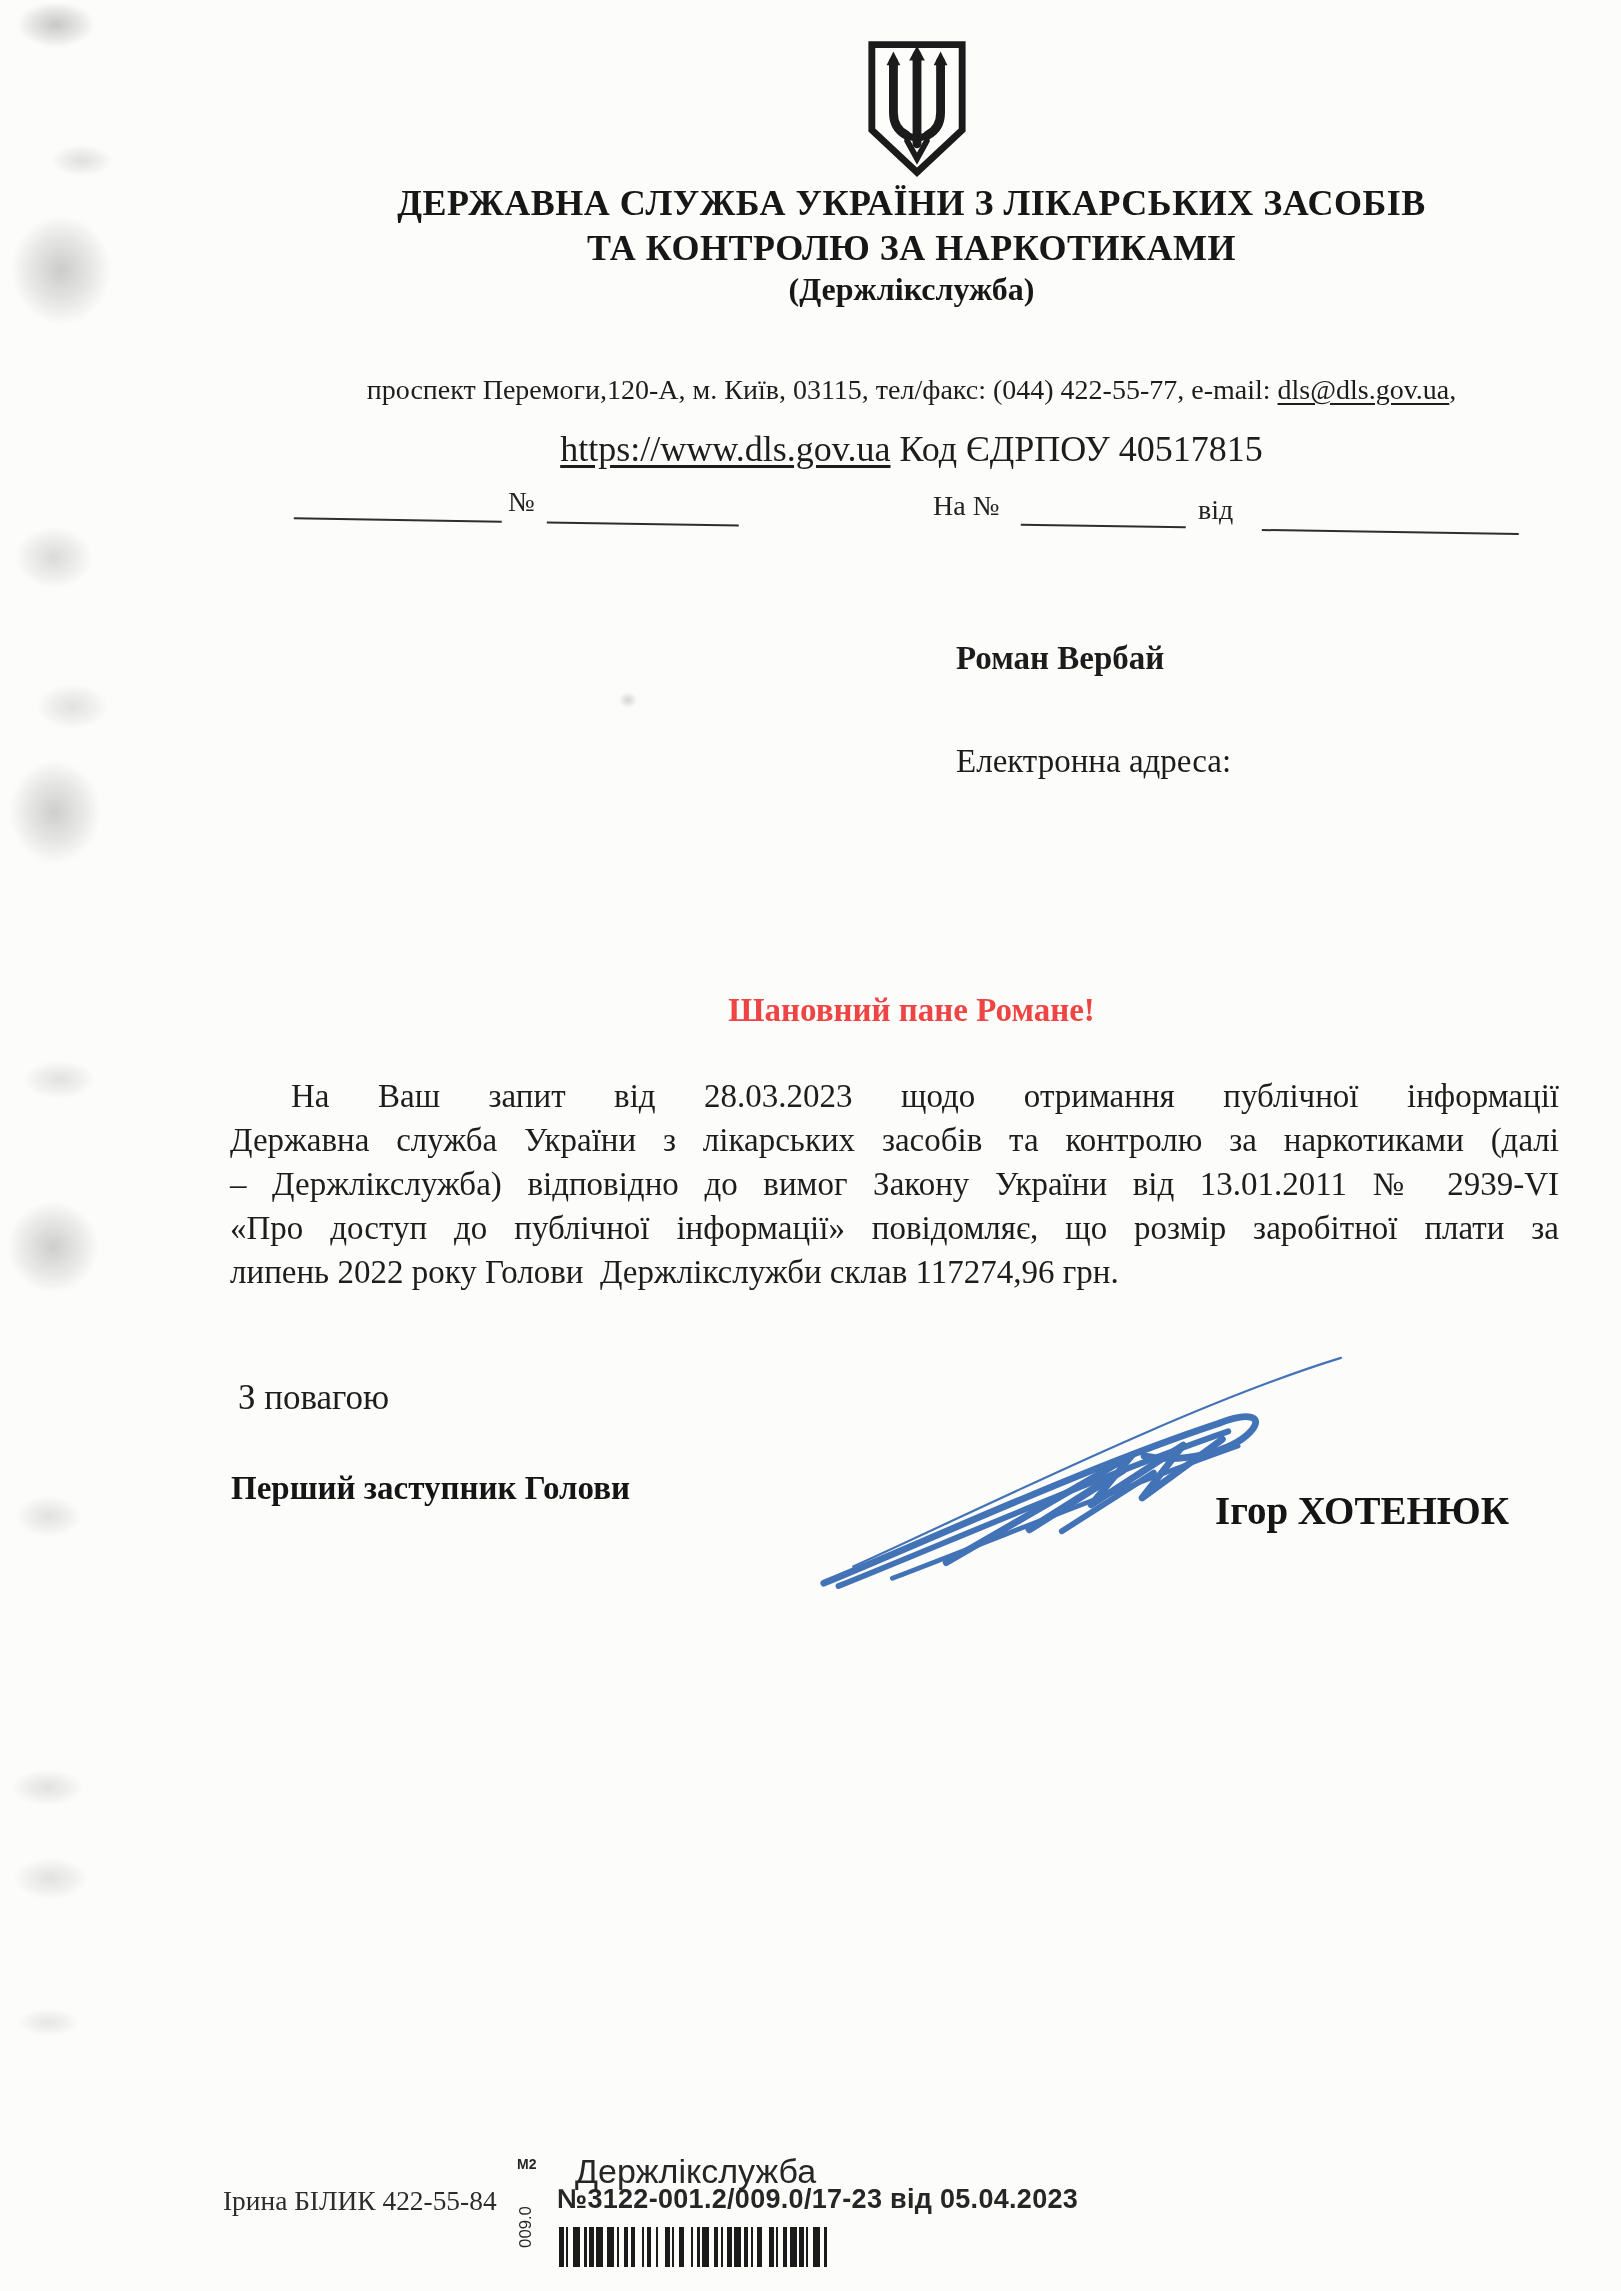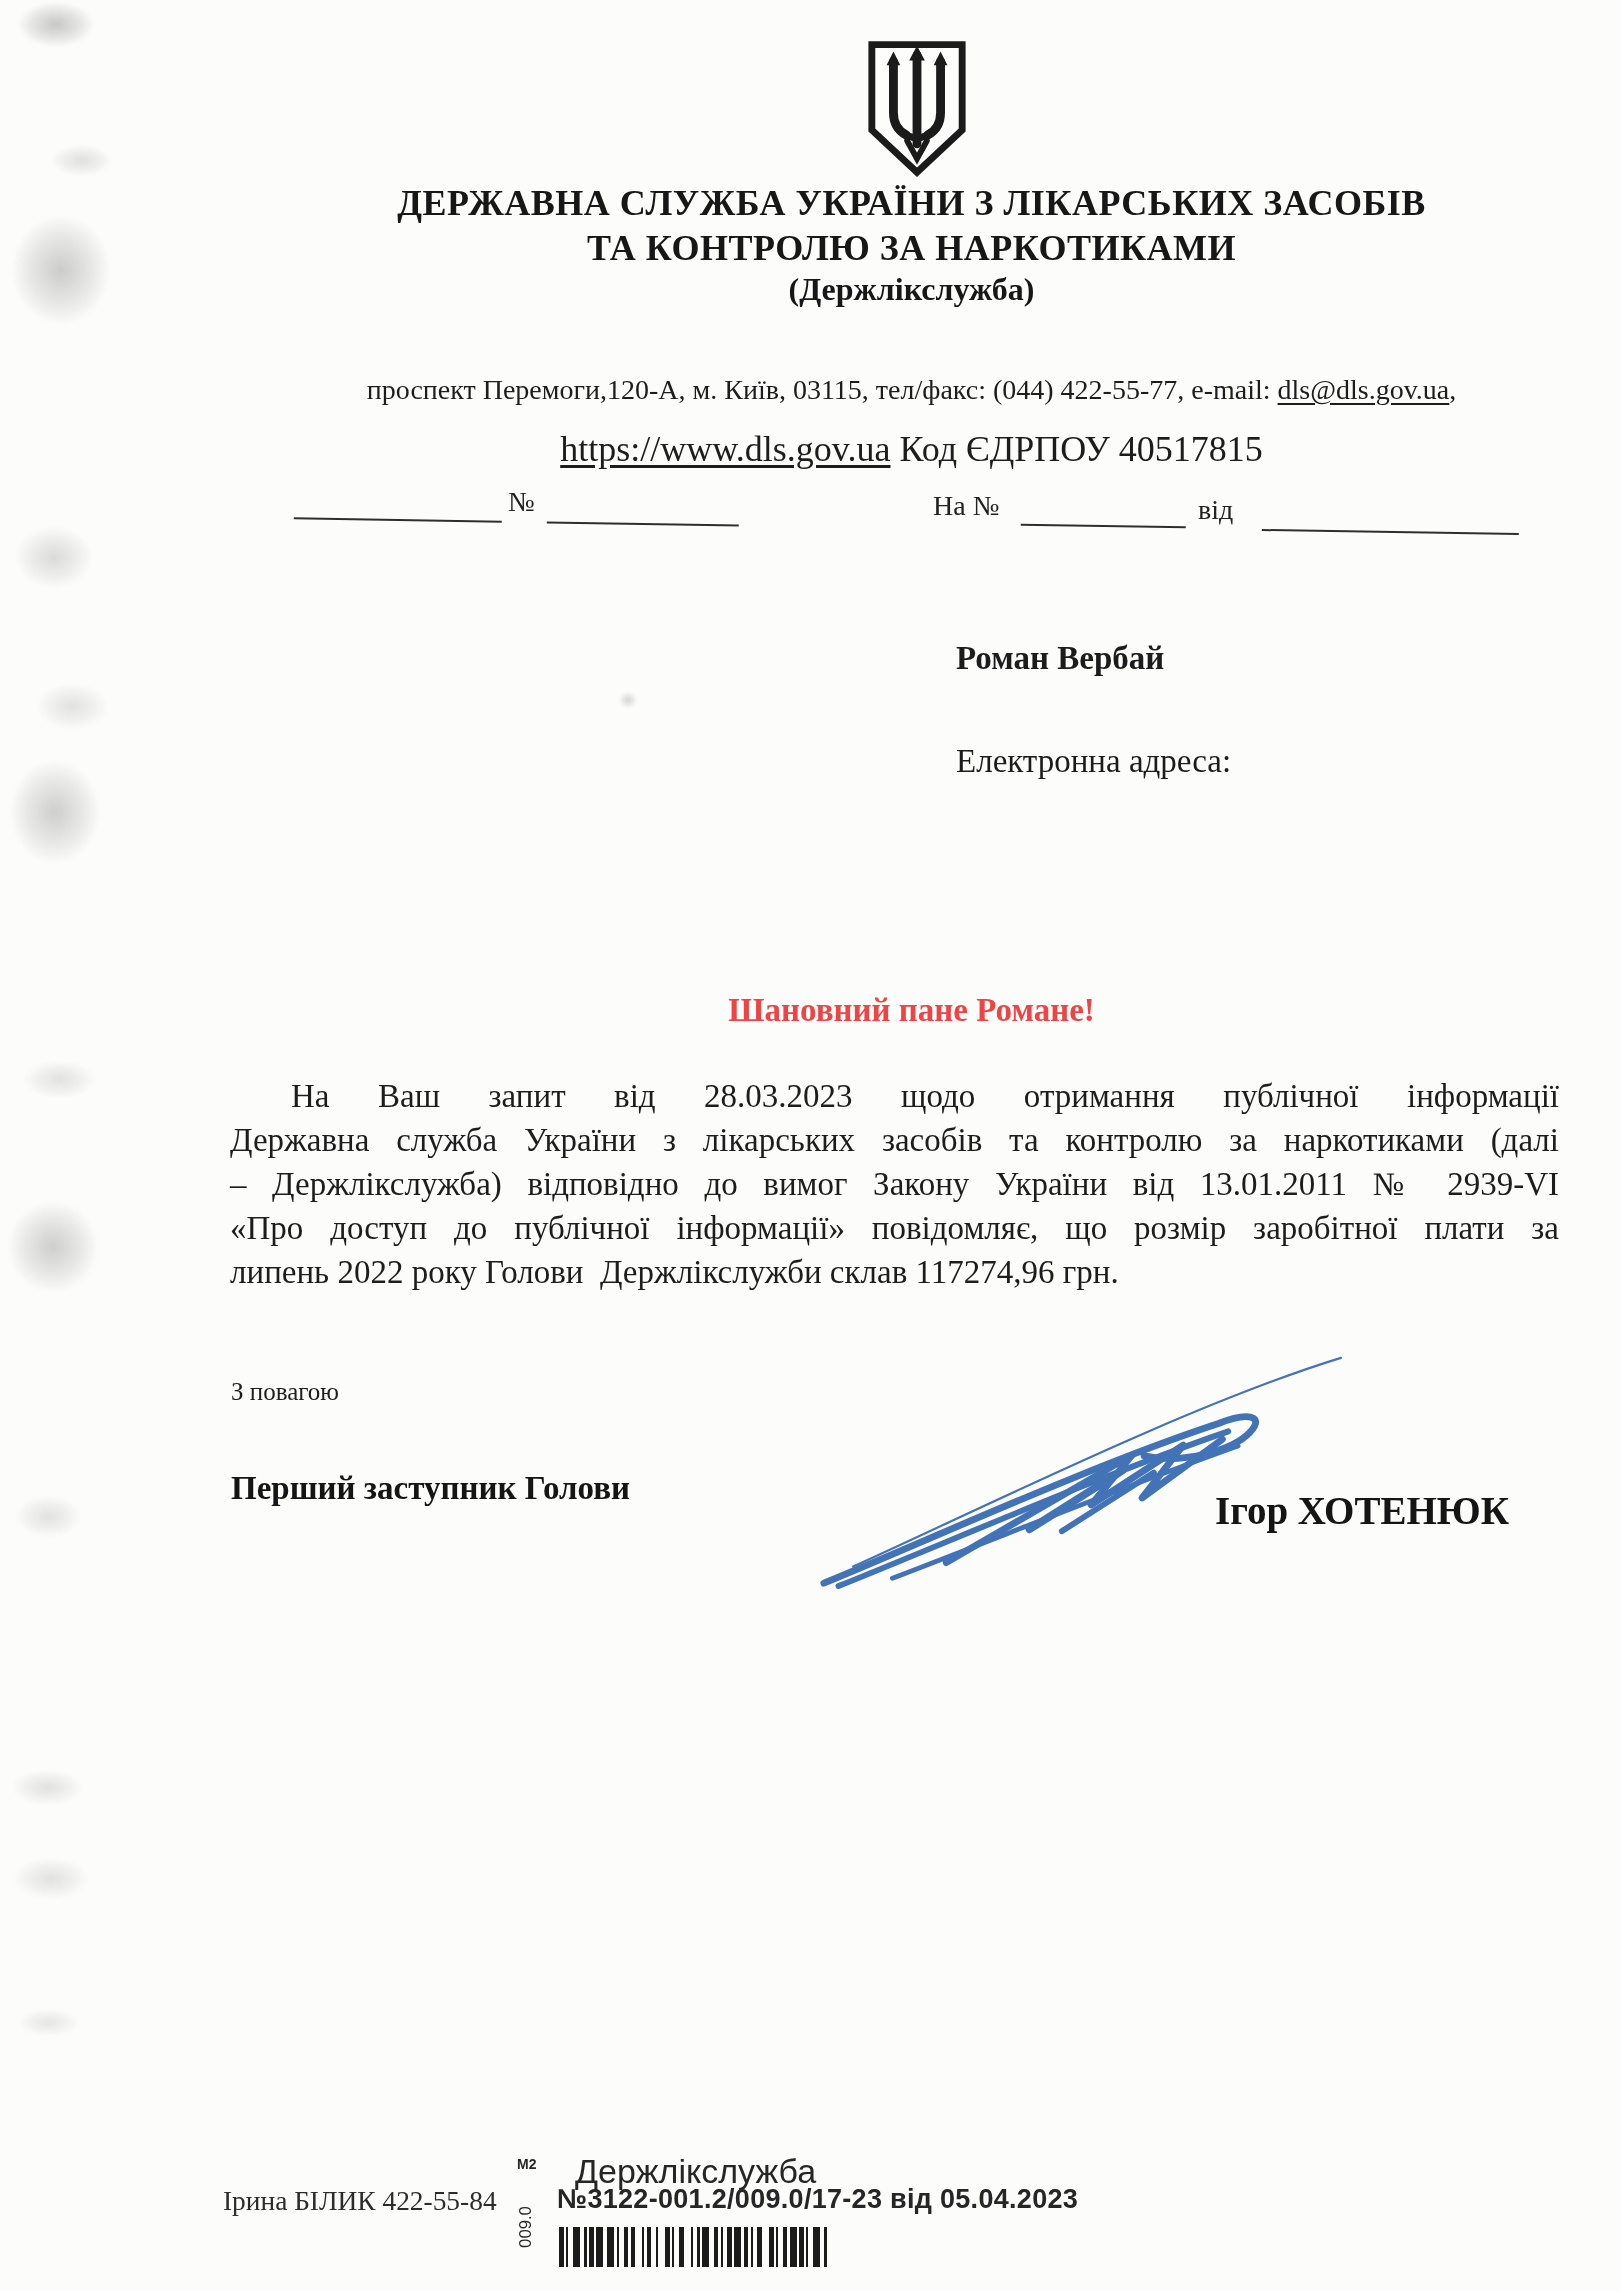--- a/index.html
+++ b/index.html
@@ -35,21 +35,21 @@
   #recipient{position:absolute;left:956px;top:635px;font-size:33px;line-height:46px;color:#1c1c1c;}
   #recipient .name{font-weight:bold;}
   #recipient .gap{height:57px;}
   #recipient .ul{text-decoration:underline;text-underline-offset:4.9px;}
   
   #salutation{top:992px;font-weight:bold;font-size:33px;color:#ef4444;}
   #body-par{position:absolute;left:230px;top:1074px;width:1329px;font-size:33px;line-height:44px;color:#1d1d1d;}
   .body-line{text-align:justify;text-align-last:justify;}
   .body-line.first{margin-left:61px;}
   .body-line.last{text-align-last:left;white-space:pre;}
-  #closing{position:absolute;left:231px;top:1378px;font-size:25px;color:#1d1d1d;}
+  #closing{position:absolute;left:238px;top:1378px;font-size:35px;color:#1d1d1d;}
   #signer-title{position:absolute;left:231px;top:1470px;font-size:33px;font-weight:bold;color:#151515;}
   #signer-name{position:absolute;left:1215px;top:1488px;font-size:39px;font-weight:bold;color:#151515;}
   #signature-svg{position:absolute;left:799px;top:1306px;width:554px;height:284px;}
   
   #executor{position:absolute;left:223px;top:2186px;font-size:27.4px;color:#2c2c2c;}
   .stamp{font-family:"Liberation Sans","DejaVu Sans",sans-serif;color:#262626;}
   #stamp-m2{position:absolute;left:517px;top:2156px;font-size:14px;font-weight:bold;}
   #stamp-org{position:absolute;left:531px;top:2152px;font-size:34px;margin-left:44px;}
   #stamp-ref{position:absolute;left:557px;top:2184px;font-size:27px;font-weight:bold;letter-spacing:0.3px;}
   #side-code{position:absolute;left:496px;top:2217px;font-size:16.7px;transform:rotate(-90deg);transform-origin:center;width:59px;text-align:center;}

